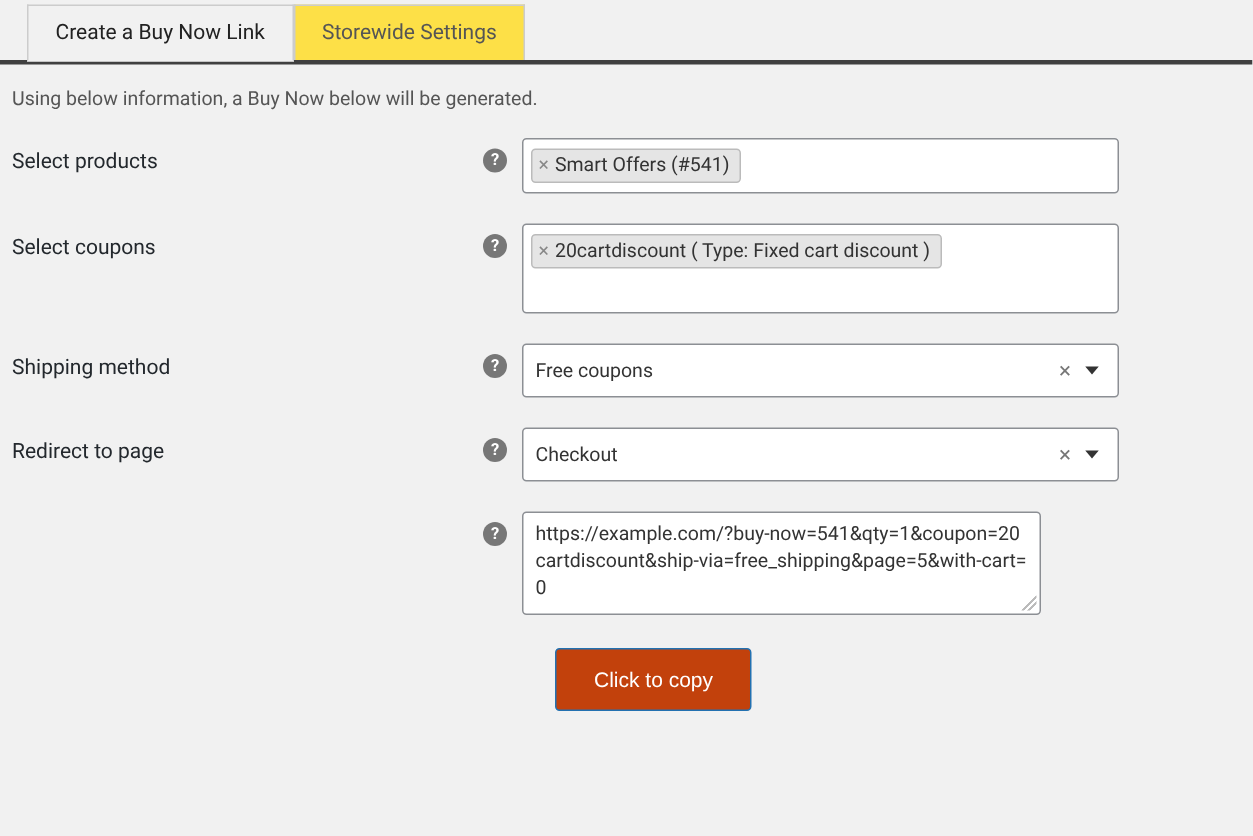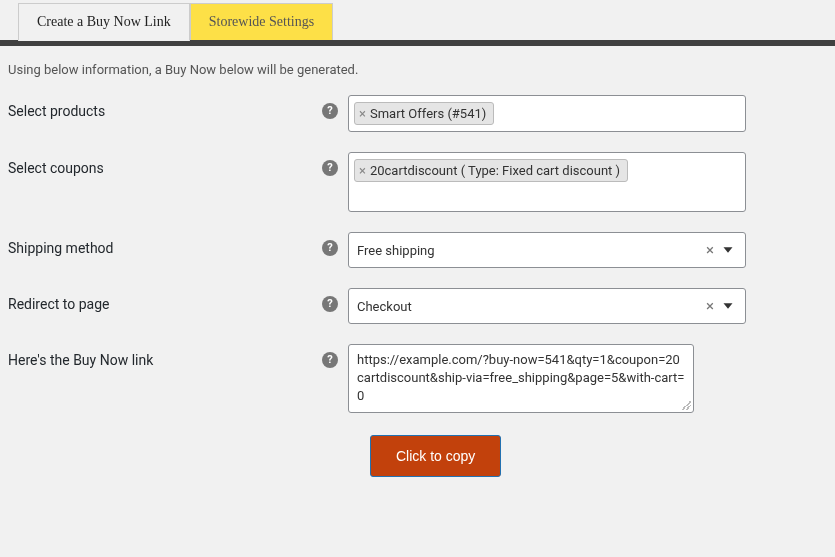--- a/index.html
+++ b/index.html
@@ -11,24 +11,23 @@
       font-family: -apple-system, BlinkMacSystemFont, "Segoe UI", Roboto, "Helvetica Neue", Arial, sans-serif;
       font-size: 14px;
       color: #23282d;
       background: #f1f1f1;
       width: 835px;
       height: 557px;
       overflow: hidden;
     }
     .tabs {
       display: flex;
-      border-bottom: 6px solid #404040;
+      border-bottom: 3px solid #404040;
       background: #f1f1f1;
       padding-left: 18px;
-      font-family: Liberation Serif, serif;
     }
     .tab {
       padding: 10px 18px;
       background: #fde047;
       border: 1px solid #ccc;
       border-bottom: none;
       cursor: pointer;
       color: #555;
       margin-top: 3px;
       margin-right: 0;
@@ -226,21 +225,21 @@
   </div>
 </div>
 
 <div class="form-row">
   <div class="label">
     <span>Shipping method</span>
     <span class="help-wrap"><span class="help-icon">?</span></span>
   </div>
   <div class="control">
     <div class="select-field">
-      <span class="select-value">Free shipping</span>
+      <span class="select-value">Free coupons</span>
       <span class="select-actions">
         <span class="clear-x">×</span>
         <svg class="chevron" viewBox="0 0 20 20">
             <path d="M5 7l5 6 5-6z"></path>
           </svg>
       </span>
     </div>
   </div>
 </div>
 
@@ -257,21 +256,20 @@
         <svg class="chevron" viewBox="0 0 20 20">
             <path d="M5 7l5 6 5-6z"></path>
           </svg>
       </span>
     </div>
   </div>
 </div>
 
 <div class="form-row">
   <div class="label">
-    <span>Here's the Buy Now link</span>
     <span class="help-wrap"><span class="help-icon">?</span></span>
   </div>
   <div class="control">
     <div class="textarea-field">https://example.com/?buy-now=541&amp;qty=1&amp;coupon=20cartdiscount&amp;ship-via=free_shipping&amp;page=5&amp;with-cart=0</div>
   </div>
 </div>
 
 <div class="button-row">
   <div class="button-wrap">
     <button class="copy-btn">Click to copy</button>

